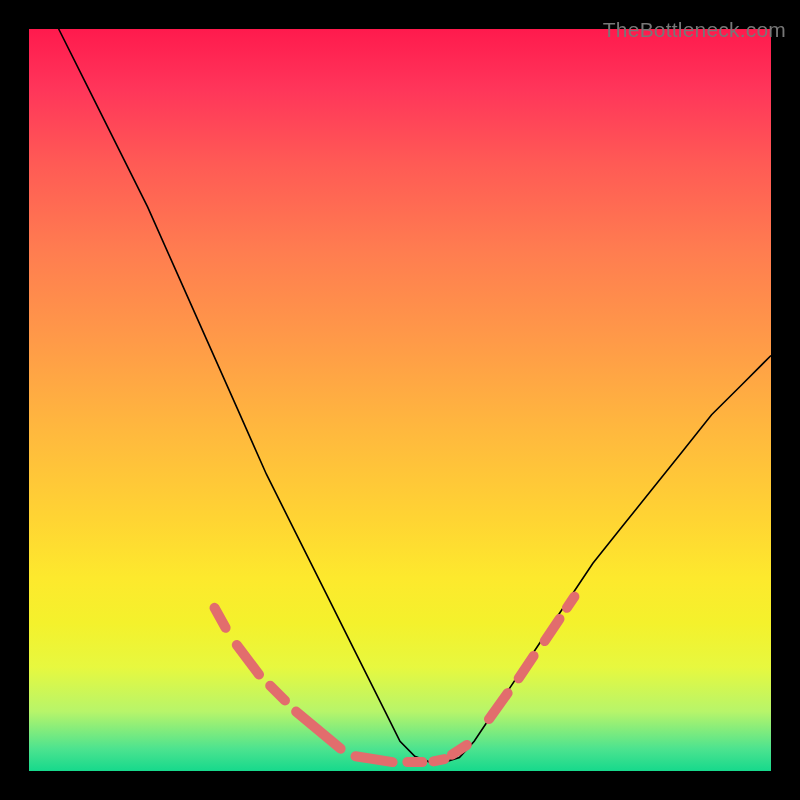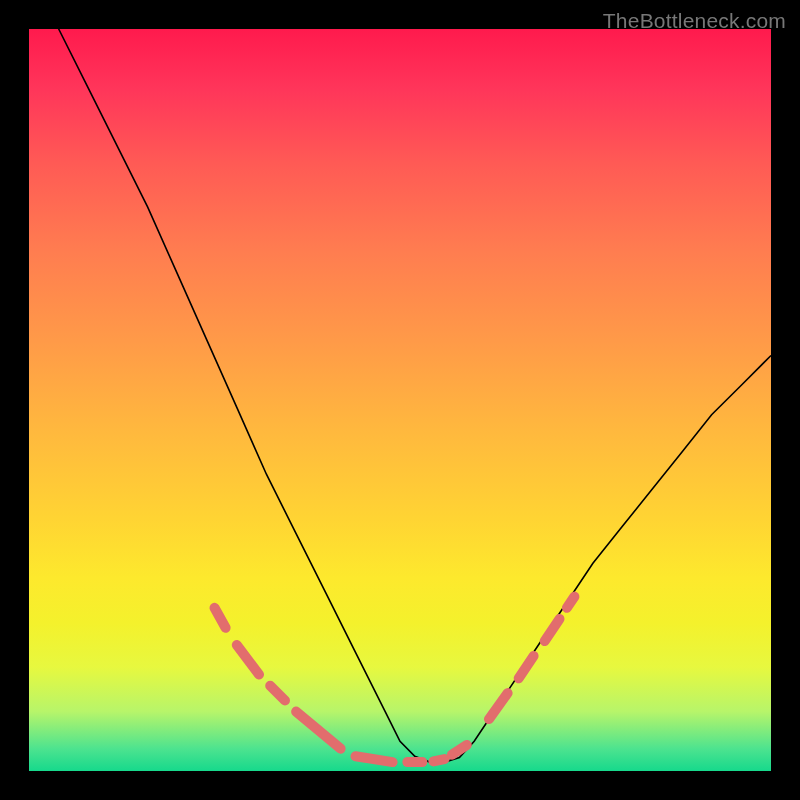--- a/index.html
+++ b/index.html
@@ -27,21 +27,21 @@
       #ffd433 66%,
       #fde92d 74%,
       #f4f12c 80%,
       #e7f83f 86%,
       #b7f56a 92%,
       #4de38f 97%,
       #16d98c 100%);
   }
   .watermark {
     position: absolute;
-    top: 9px;
+    top: 18px;
     right: 14px;
     color: #777;
     font-size: 21px;
     font-weight: 500;
     letter-spacing: 0.2px;
     margin-left: 48px;
   }
   svg.plot {
     position: absolute;
     left: 0;

